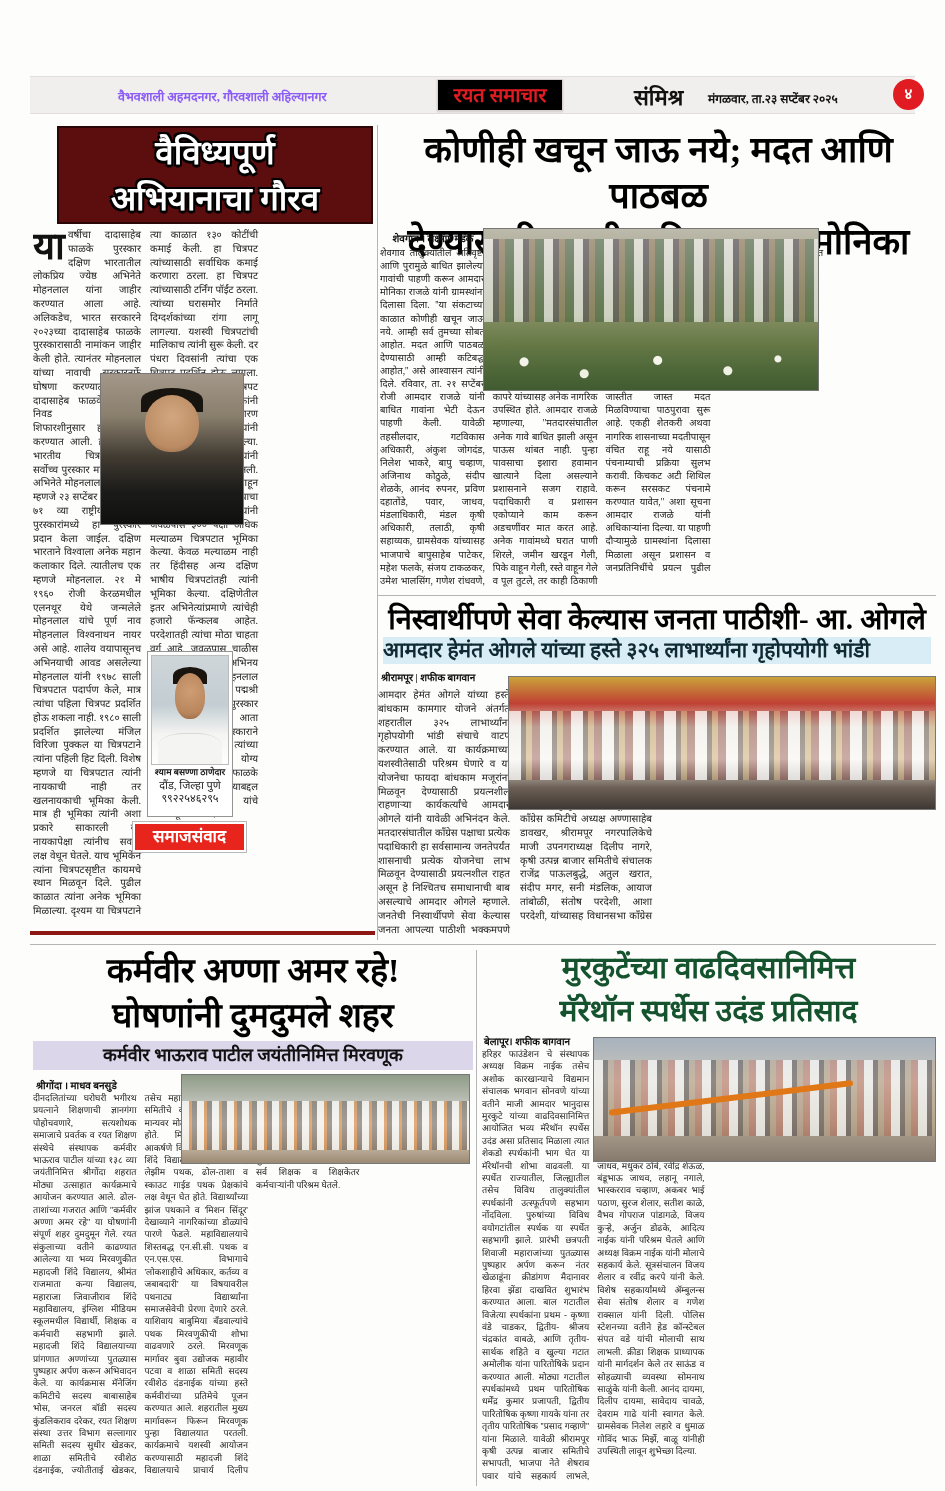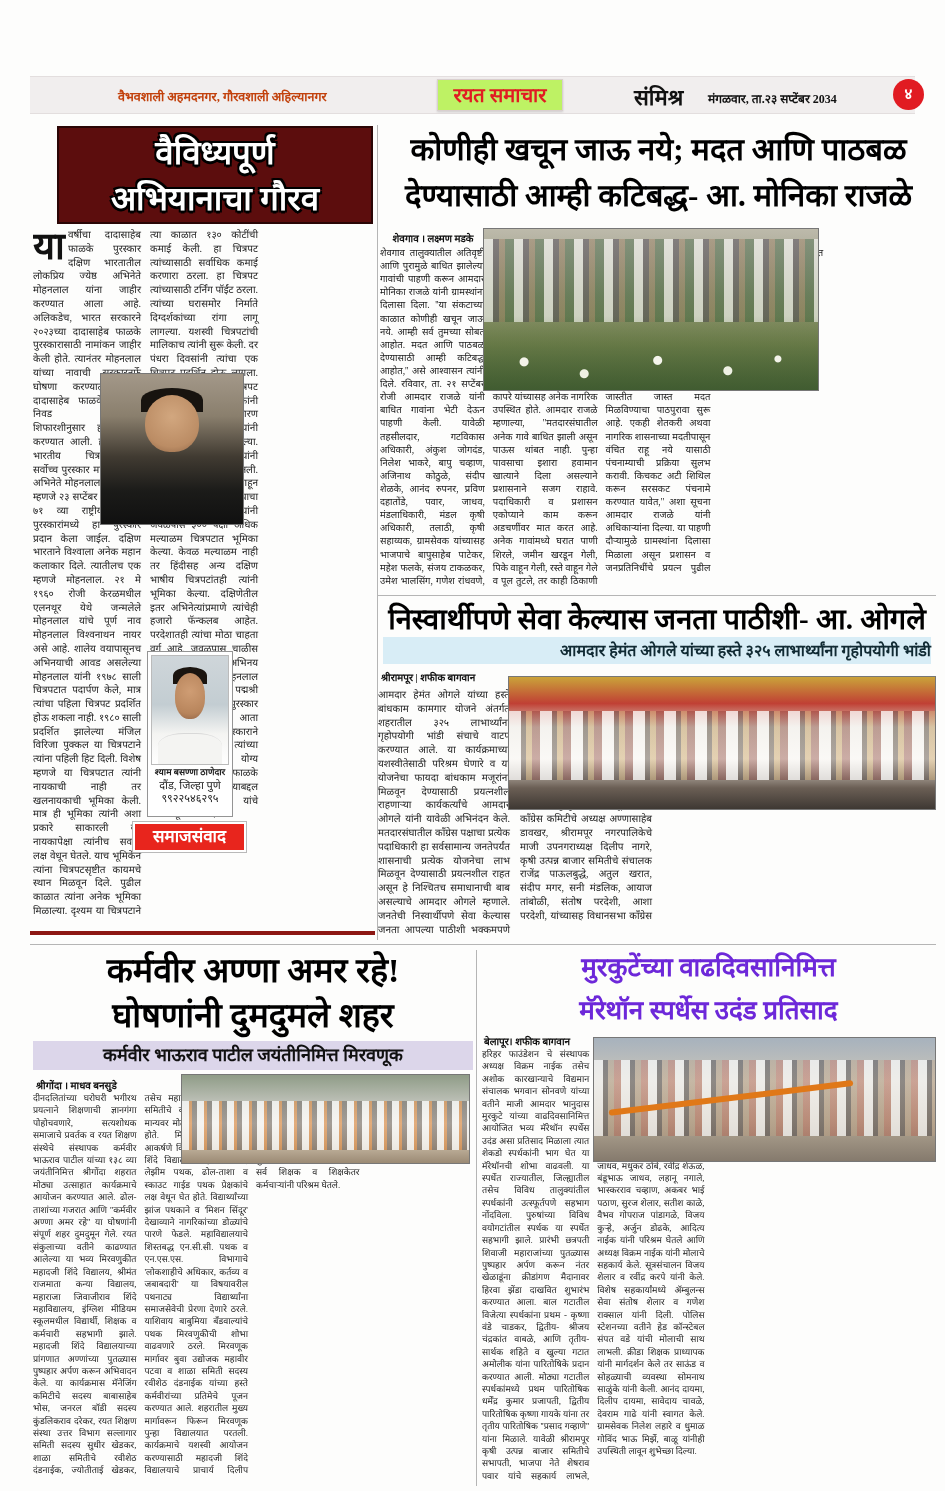--- a/index.html
+++ b/index.html
@@ -5,22 +5,22 @@
   html,body{margin:0;padding:0;}
   body{
     width:945px;height:1491px;background:#fdfdfc;
     font-family:"Liberation Serif","DejaVu Serif",serif;
     color:#1c1c1c;position:relative;overflow:hidden;
   }
   .abs{position:absolute;box-sizing:border-box;}
 
   
   .band{left:30px;top:76px;width:885px;height:38px;background:#f1eeee;border-top:1px solid #e3dede;border-bottom:1px solid #e3dede;}
-  .tagline{left:118px;top:88px;width:280px;font-size:12.5px;font-weight:bold;color:#c2410c;}
-  .masthead-box{left:437px;top:79px;width:126px;height:32px;background:#bef264;border:1px solid #d9cfcf;box-shadow:0 1px 2px rgba(0,0,0,.15);
+  .tagline{left:118px;top:88px;width:280px;font-size:12.5px;font-weight:bold;color:#8b5cf6;}
+  .masthead-box{left:437px;top:79px;width:126px;height:32px;background:#000000;border:1px solid #d9cfcf;box-shadow:0 1px 2px rgba(0,0,0,.15);
     color:#e11b22;font-size:20px;font-weight:bold;text-align:center;line-height:31px;}
   .edition{left:634px;top:81px;width:80px;font-size:22px;font-weight:bold;color:#111;}
   .dateline{left:708px;top:90px;width:180px;font-size:12px;font-weight:bold;color:#111;}
   .pagenum{left:893px;top:79px;width:31px;height:31px;border-radius:50%;background:#e11b22;color:#fff;
     font-weight:bold;font-size:15px;text-align:center;line-height:31px;}
 
   
   .vdiv1{left:377px;top:125px;width:1px;height:815px;background:#b5b5b5;}
   .hdiv1{left:377px;top:595px;width:559px;height:1px;background:#b5b5b5;}
   .hdiv2{left:30px;top:944px;width:906px;height:1px;background:#b5b5b5;}
@@ -33,40 +33,40 @@
   .dropcap{float:left;font-size:38px;line-height:.85;font-weight:bold;padding:2px 3px 0 0;color:#111;}
 
   
   .award-headline{left:57px;top:126px;width:316px;height:98px;background:#5c0d0d;border:2px solid #2b0606;
     text-align:center;padding-top:2px;}
   .award-headline div{font-size:33px;font-weight:bold;color:#fff;line-height:46px;
     text-shadow:-2px -2px 0 #000,2px -2px 0 #000,-2px 2px 0 #000,2px 2px 0 #000,0 3px 0 #000;}
   .award-body{left:33px;top:228px;width:342px;height:702px;column-count:3;column-gap:9px;}
 
   
-  .flood-headline{left:381px;top:127px;width:555px;text-align:center;font-weight:bold;font-size:31px;line-height:46px;color:#000;}
+  .flood-headline{left:381px;top:127px;width:555px;text-align:center;font-weight:bold;font-size:36px;line-height:46px;color:#000;}
   .flood-byline{left:381px;top:231px;width:104px;text-align:center;}
   .flood-body{left:380px;top:247px;width:556px;height:342px;column-count:5;column-gap:8px;font-size:9.5px;}
 
   
   .ogale-headline{left:378px;top:598px;width:558px;text-align:center;font-weight:bold;font-size:29px;color:#000;}
-  .ogale-subhead{left:383px;top:637px;width:548px;height:27px;background:#d8edf6;text-align:right;
-    font-size:16px;font-weight:bold;line-height:27px;color:#102a33;}
+  .ogale-subhead{left:383px;top:637px;width:548px;height:27px;background:#d8edf6;text-align:left;
+    font-size:21px;font-weight:bold;line-height:27px;color:#102a33;}
   .ogale-byline{left:381px;top:670px;width:150px;}
   .ogale-body{left:378px;top:688px;width:558px;height:252px;column-count:4;column-gap:10px;}
 
   
   .karma-headline{left:33px;top:948px;width:440px;text-align:center;font-weight:bold;font-size:34px;line-height:45px;color:#000;}
   .karma-subhead{left:33px;top:1041px;width:440px;height:29px;background:#dcd6ea;text-align:center;
     font-size:18px;font-weight:bold;line-height:29px;color:#111;font-family:Liberation Serif, serif;}
   .karma-byline{left:36px;top:1078px;width:140px;}
   .karma-body{left:33px;top:1092px;width:438px;height:394px;column-count:4;column-gap:8px;font-size:9px;}
 
   
-  .marathon-headline{left:482px;top:946px;width:453px;text-align:center;font-weight:bold;font-size:26px;line-height:43px;color:#6d28d9;}
+  .marathon-headline{left:482px;top:946px;width:453px;text-align:center;font-weight:bold;font-size:30px;line-height:43px;color:#14532d;}
   .marathon-byline{left:484px;top:1034px;width:130px;}
   .marathon-body{left:482px;top:1048px;width:453px;height:438px;column-count:4;column-gap:8px;font-size:9px;}
 
   
   .photo{border:1px solid #777;overflow:hidden;}
   .crowd{position:absolute;left:0;right:0;opacity:.85;}
 
   .flood-photo{left:483px;top:228px;width:336px;height:163px;
     background:linear-gradient(180deg,#bdbaab 0%,#a9a995 18%,#8e9572 42%,#76854f 72%,#5e7240 100%);}
   .flood-photo .crowd{top:6%;height:52%;
@@ -115,21 +115,21 @@
   .tag-box{left:133px;top:822px;width:113px;height:30px;background:#e8251d;border:2px solid #fff;outline:1px solid #b9b9b9;
     color:#fff;font-size:17px;font-weight:bold;text-align:center;line-height:26px;}
 </style>
 </head>
 <body>
 
 <div class="abs band"></div>
 <div class="abs tagline">वैभवशाली अहमदनगर, गौरवशाली अहिल्यानगर</div>
 <div class="abs masthead-box">रयत समाचार</div>
 <div class="abs edition">संमिश्र</div>
-<div class="abs dateline">मंगळवार, ता.२३ सप्टेंबर 2034</div>
+<div class="abs dateline">मंगळवार, ता.२३ सप्टेंबर २०२५</div>
 <div class="abs pagenum">४</div>
 
 <div class="abs vdiv1"></div>
 <div class="abs hdiv1"></div>
 <div class="abs hdiv2"></div>
 <div class="abs vdiv2"></div>
 <div class="abs award-rule"></div>
 
 <div class="abs award-headline">
   <div>वैविध्यपूर्ण</div>

